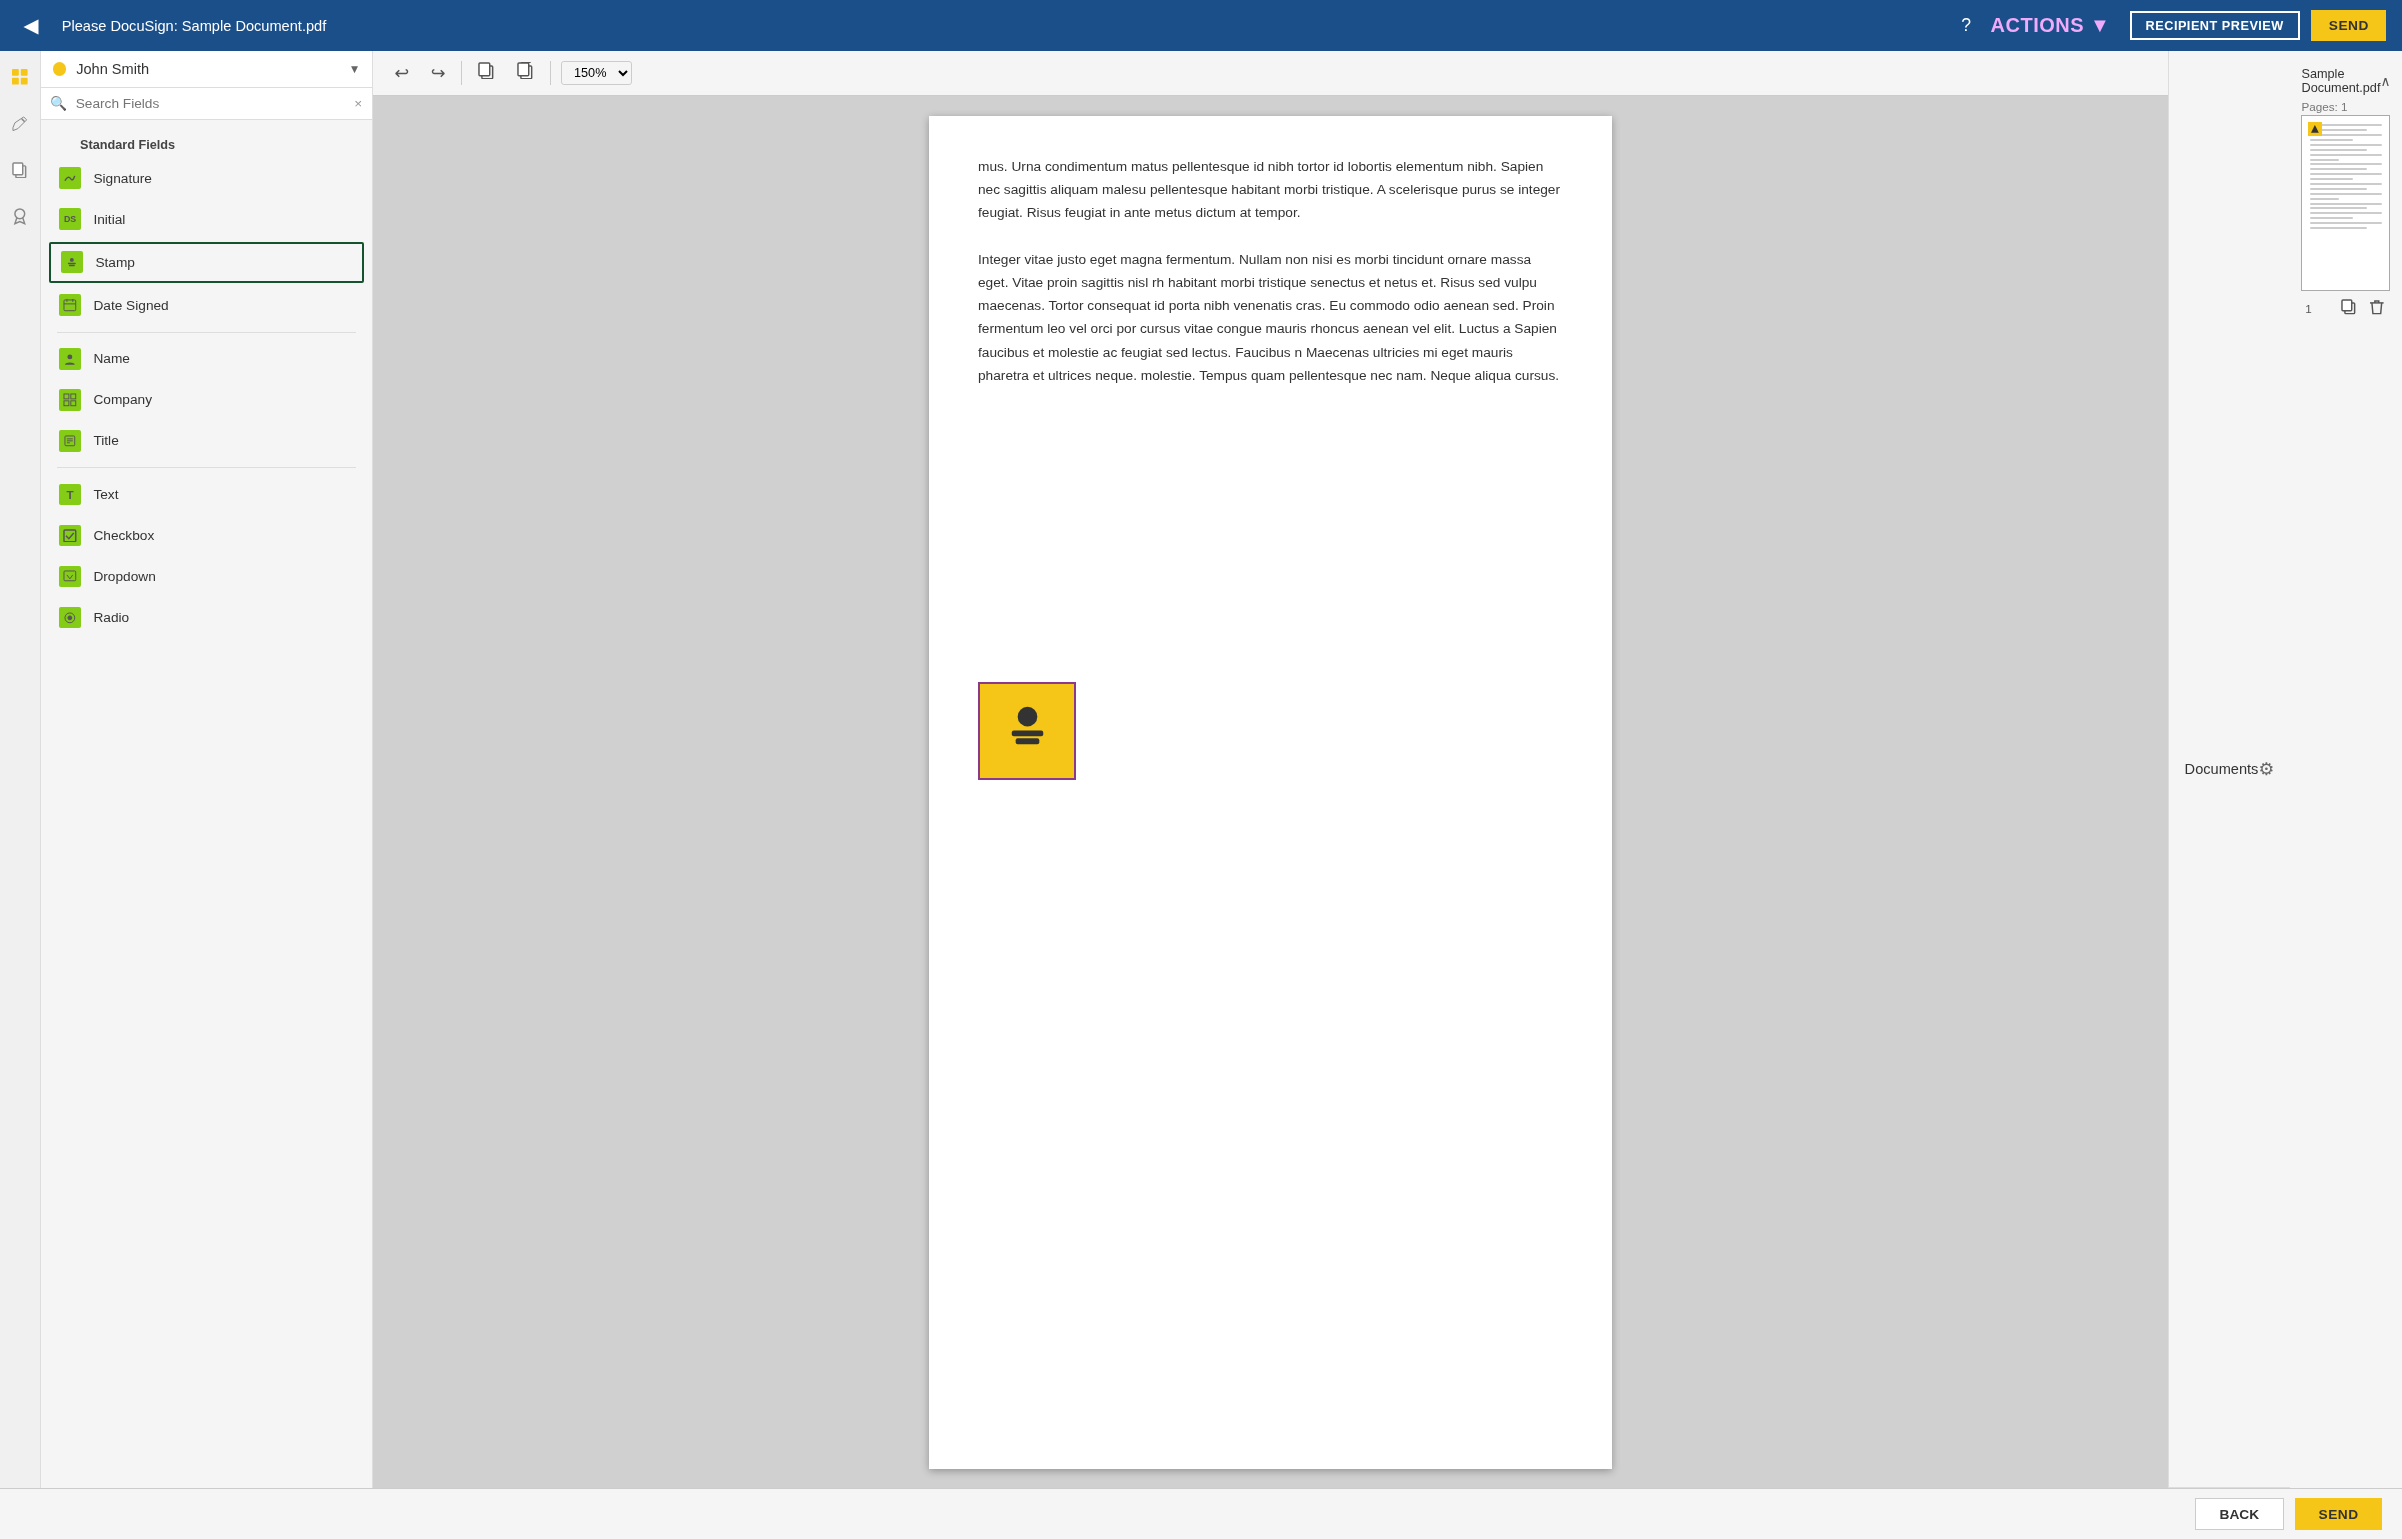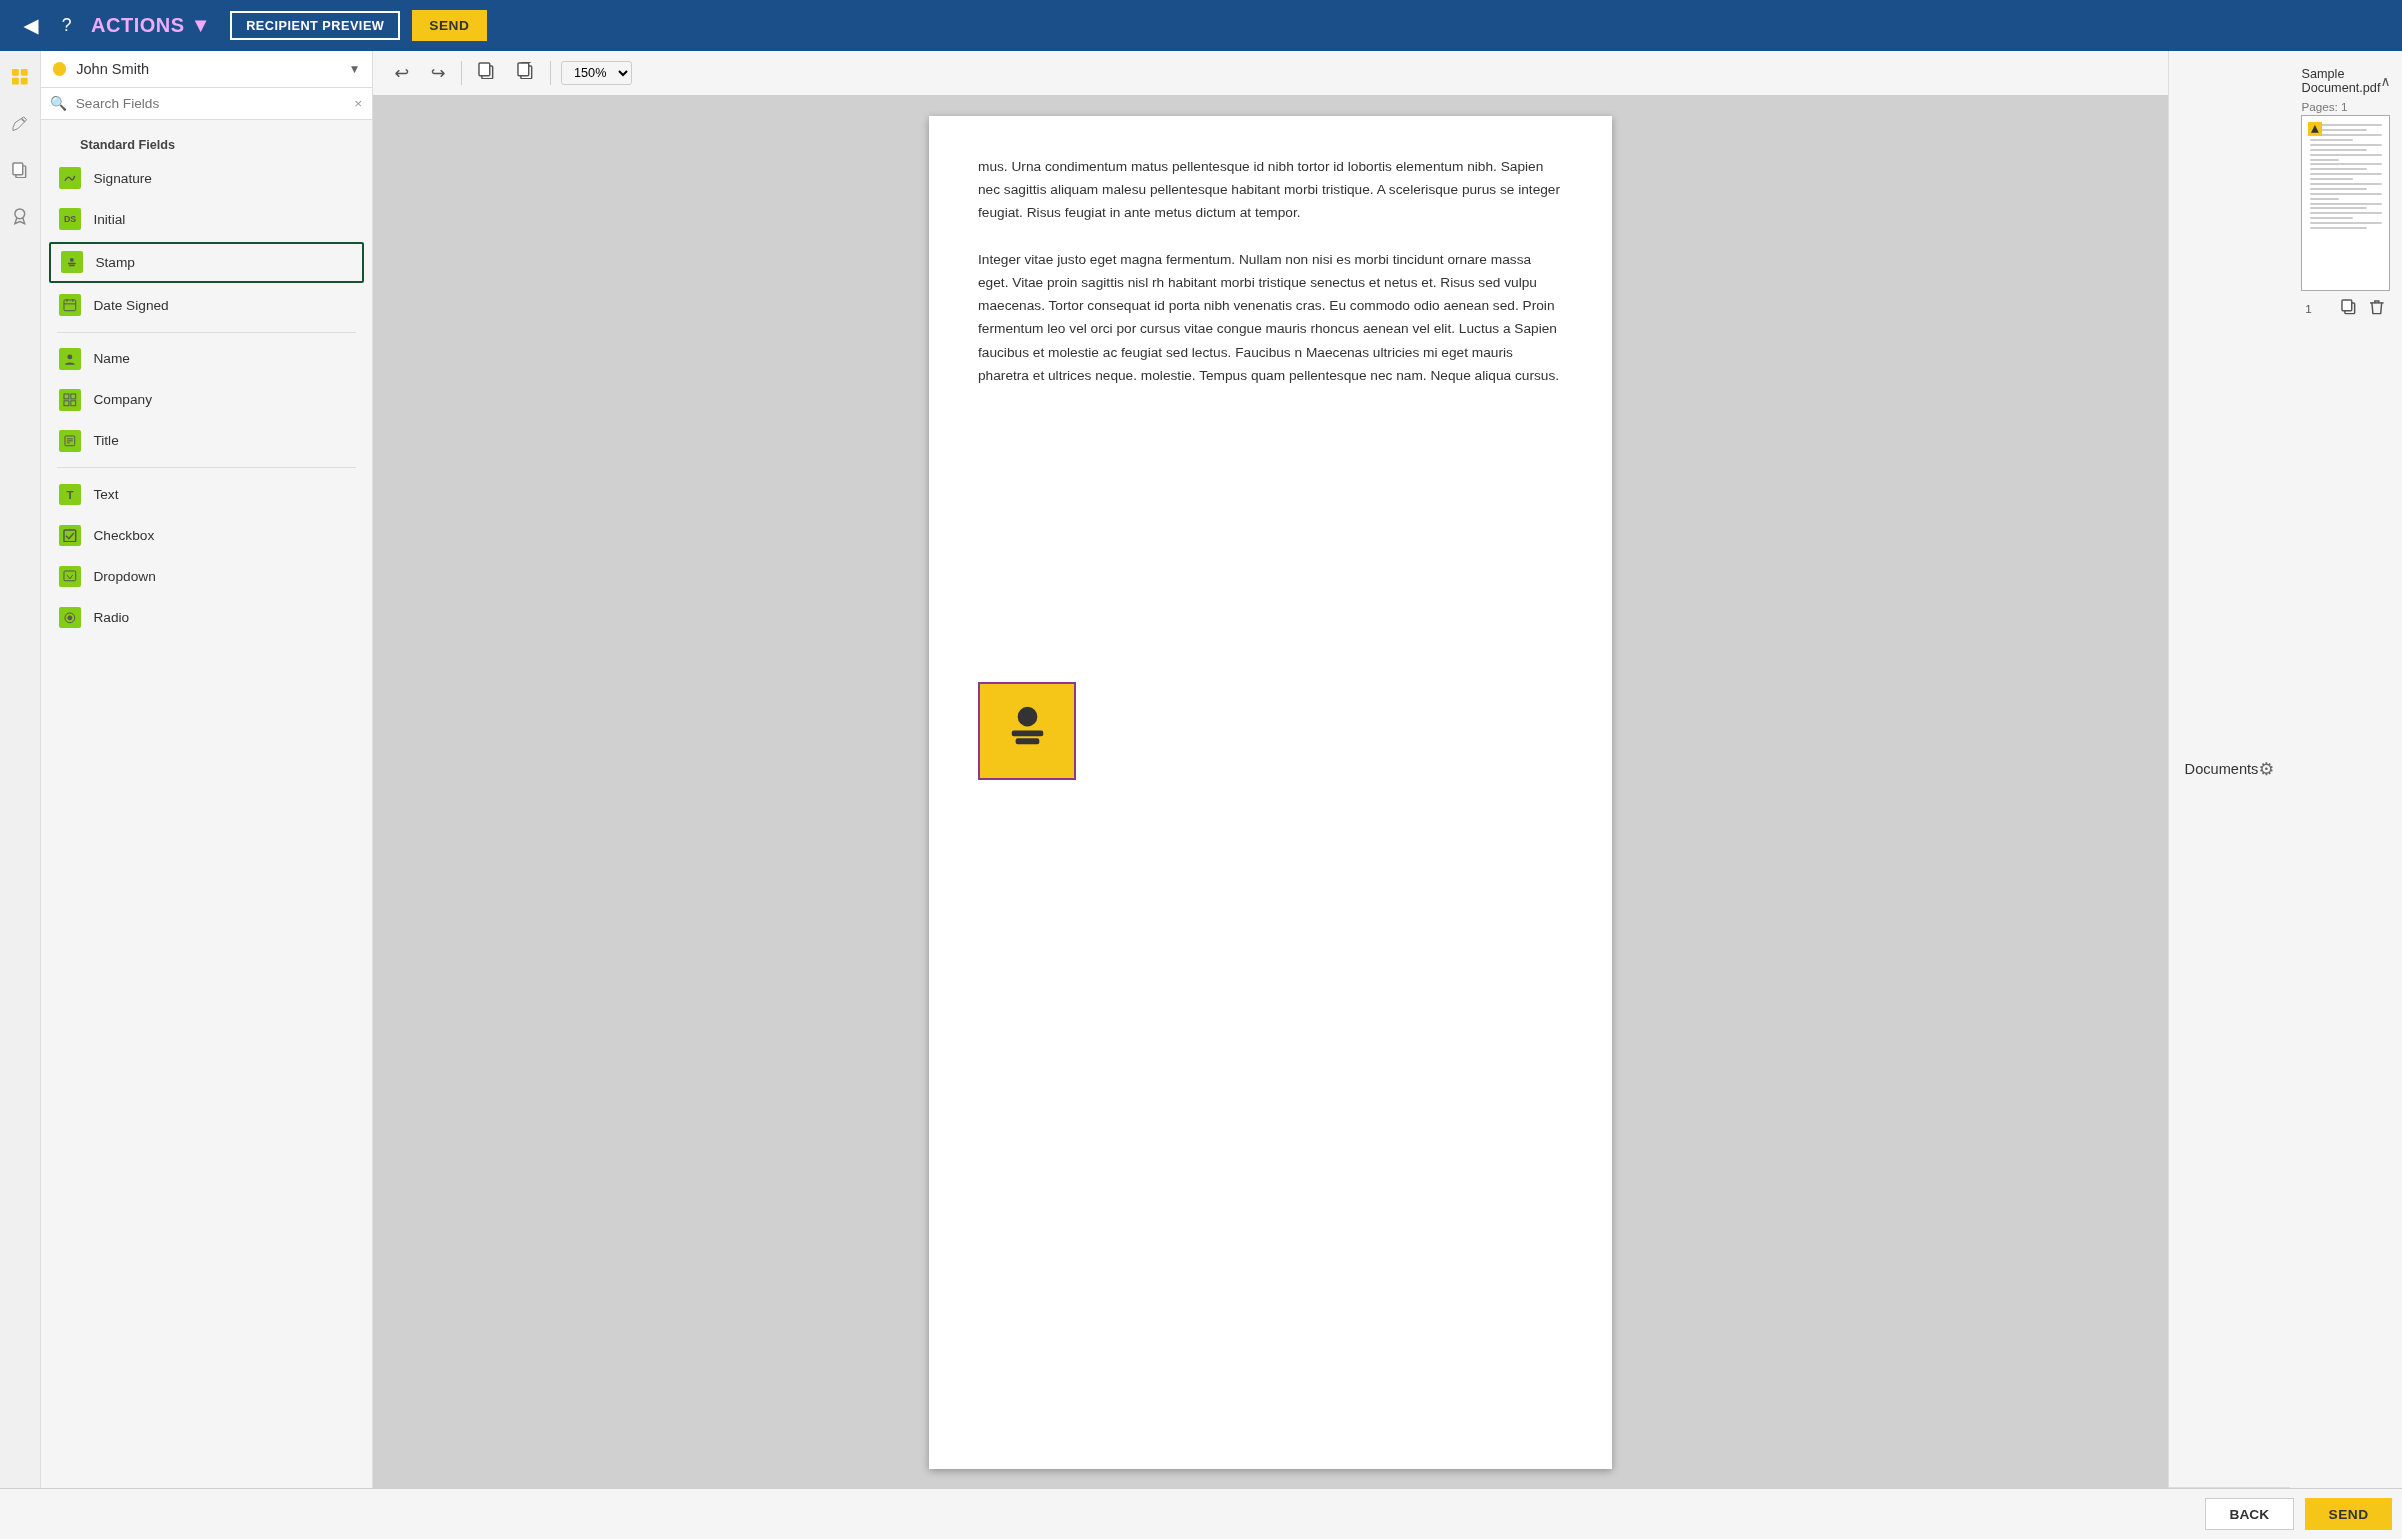--- a/index.html
+++ b/index.html
@@ -411,21 +411,21 @@
     }
 
     
     .bottom-bar {
       background: #f5f5f5;
       border-top: 1px solid #ccc;
       height: 51px;
       display: flex;
       align-items: center;
       justify-content: flex-end;
-      padding: 0 10px;
+      padding: 0 20px;
       gap: 11.7px;
       flex-shrink: 0;
     }
     .back-bottom-btn {
       background: white;
       border: 1px solid #ccc;
       padding: 7.8px 23.4px;
       font-size: 13.7px;
       font-weight: bold;
       cursor: pointer;
@@ -445,20 +445,21 @@
     
     .doc-scroll::-webkit-scrollbar { width: 9.8px; height: 9.8px; }
     .doc-scroll::-webkit-scrollbar-track { background: #ccc; }
     .doc-scroll::-webkit-scrollbar-thumb { background: #999; border-radius: 2.9px; }
   </style>
 </head>
 <body>
 
 <header class="top-header">
   <button class="back-btn">◀</button>
+  <span class="doc-title">Please DocuSign: Sample Document.pdf</span>
   <span class="help-icon">?</span>
   <button class="actions-btn">ACTIONS ▼</button>
   <button class="recipient-preview-btn">RECIPIENT PREVIEW</button>
   <button class="send-btn-top">SEND</button>
 </header>
 
 <div class="main-layout">
 
   <div class="icon-sidebar">
     <div class="icon-sidebar-item active">

